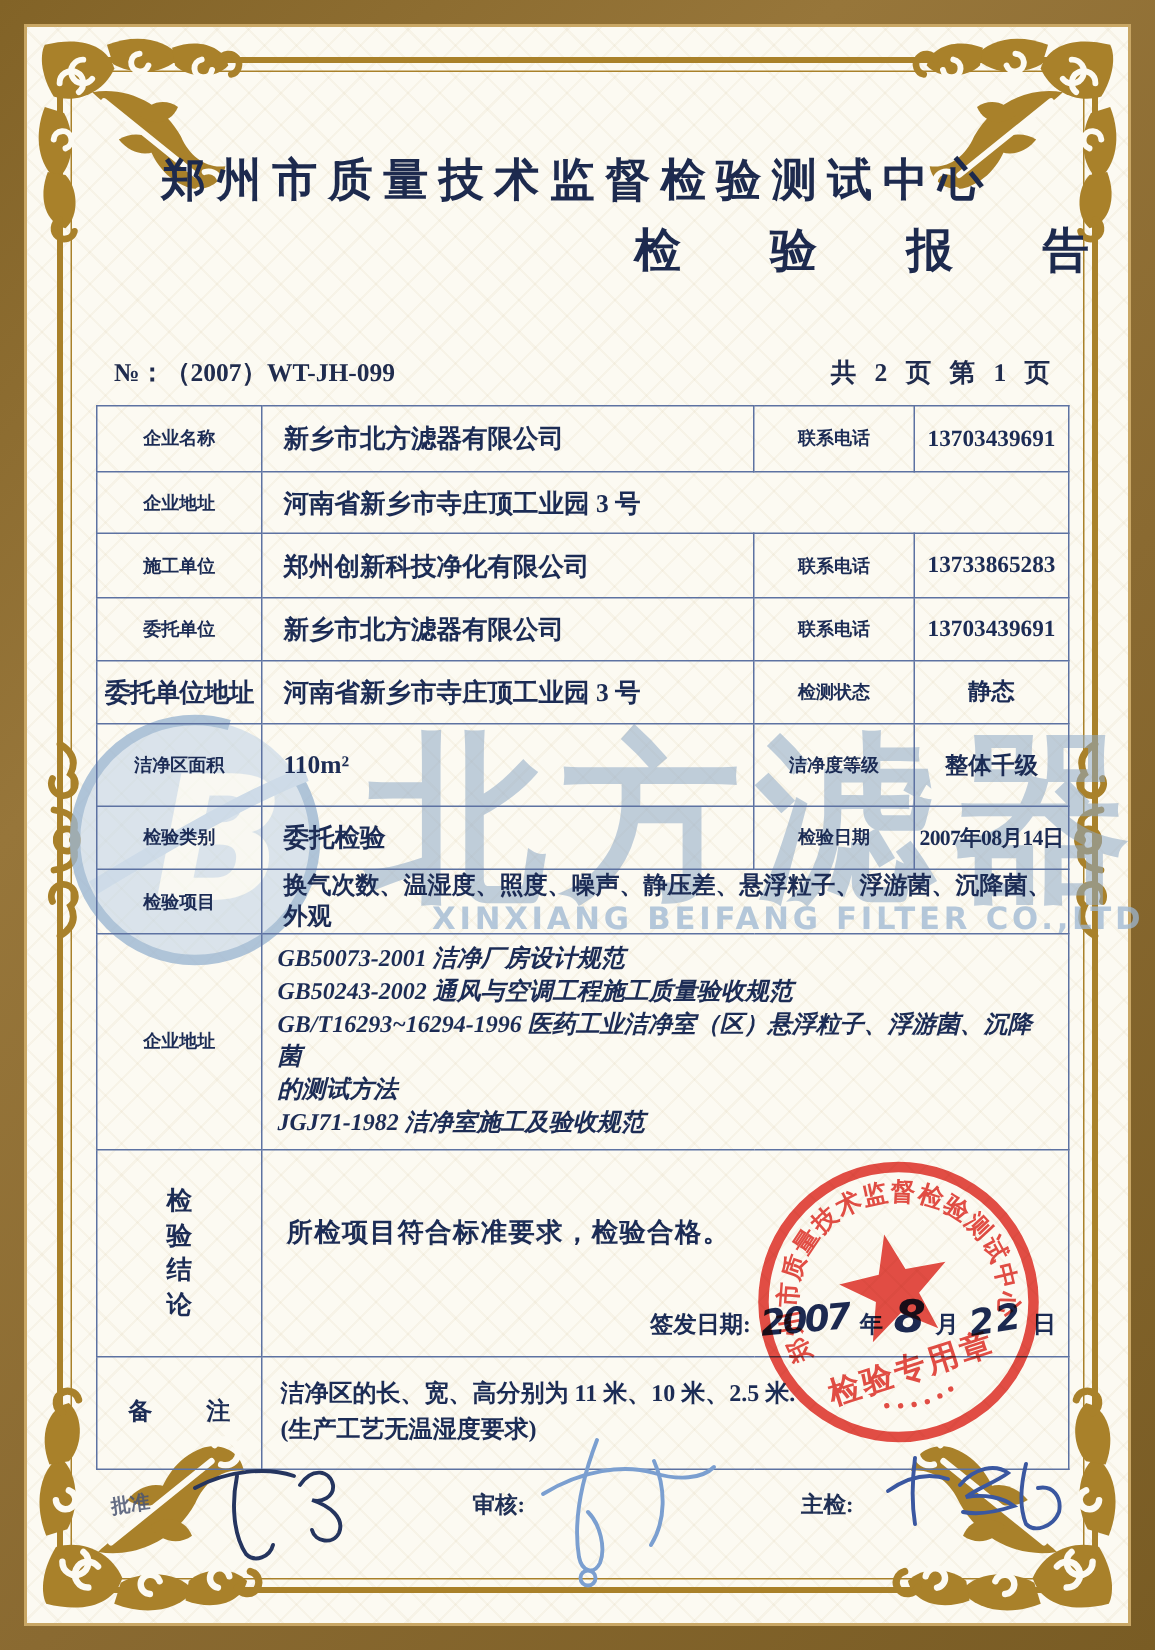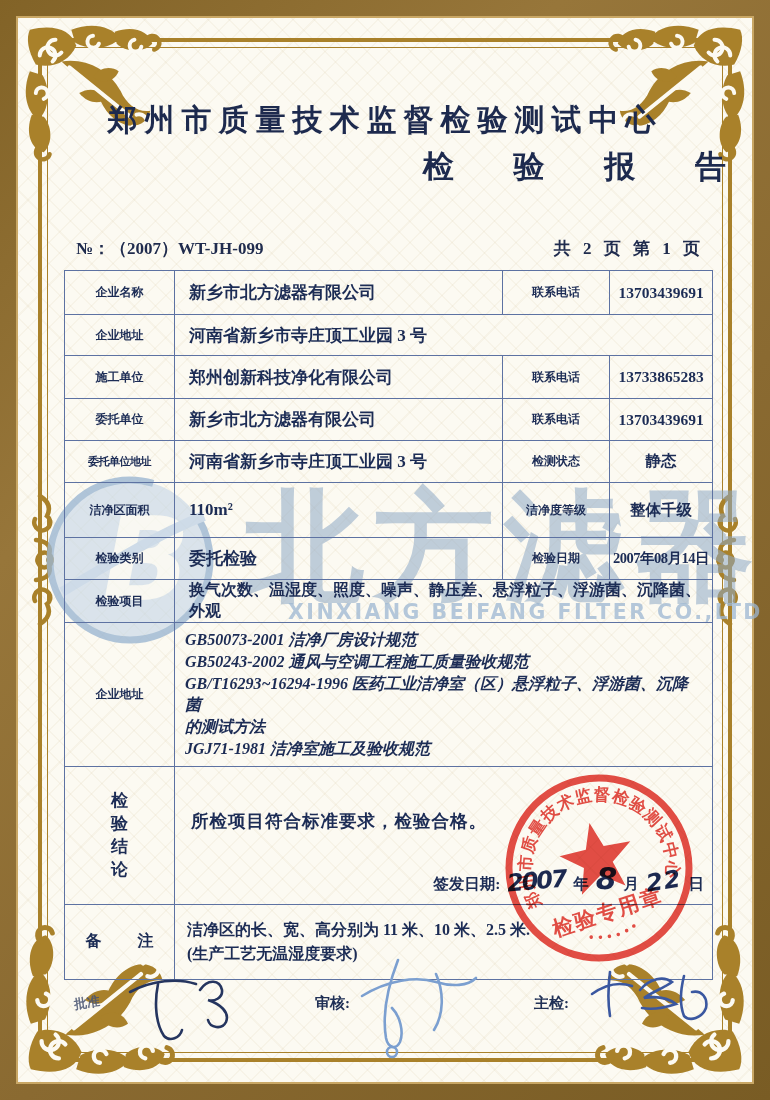--- a/index.html
+++ b/index.html
@@ -35,21 +35,21 @@
          font-size:120px;font-weight:900;letter-spacing:10px;color:#8fa9c6;opacity:.55;line-height:1.1;white-space:nowrap;}
   .wm-en{left:270px;top:582px;font-family:"DejaVu Sans","Liberation Sans",sans-serif;
          font-size:20.5px;font-weight:600;letter-spacing:2.5px;color:#9db7d2;opacity:.75;white-space:nowrap;}
   .wm-logo{left:24px;top:454px;width:176px;height:176px;opacity:.8;}
 
   
   .doc-table{position:absolute;left:46px;top:252px;width:648px;border-collapse:collapse;
              table-layout:fixed;color:#1c2c55;}
   .doc-table td{border:1.3px solid #5d72a2;font-weight:600;padding:0;}
   .doc-table .lab{text-align:center;font-size:12px;}
-  .doc-table .lab.small{font-size:11px;letter-spacing:-0.5px;margin-top:25px;}
+  .doc-table .lab.small{font-size:17px;letter-spacing:-0.5px;margin-top:25px;}
   .doc-table .val{text-align:left;font-size:17px;padding-left:14px;}
   .doc-table .val2{text-align:center;font-size:15.5px;}
   .doc-table .date-val{font-size:14.5px;letter-spacing:-0.5px;}
   .basis-cell{vertical-align:middle;padding:6px 10px !important;}
   .basis-cell div{font-size:16px;line-height:21.8px;text-align:left;font-style:italic;}
   .vlabel{display:flex;flex-direction:column;align-items:center;justify-content:space-evenly;
           height:100%;font-size:17px;}
   .concl-cell{position:relative;}
   .concl-text{position:absolute;left:16px;top:42px;font-size:17.5px;letter-spacing:1px;}
   .issue{position:absolute;right:8px;bottom:8px;display:flex;align-items:baseline;gap:7px;
@@ -281,21 +281,21 @@
         <td class="lab">检验项目</td>
         <td class="val" colspan="3" style="font-size:16px">换气次数、温湿度、照度、噪声、静压差、悬浮粒子、浮游菌、沉降菌、外观</td>
       </tr>
       <tr style="height:110px">
         <td class="lab">企业地址</td>
         <td class="basis-cell" colspan="3">
           <div>GB50073-2001   洁净厂房设计规范</div>
           <div>GB50243-2002   通风与空调工程施工质量验收规范</div>
           <div>GB/T16293~16294-1996   医药工业洁净室（区）悬浮粒子、浮游菌、沉降菌</div>
           <div>的测试方法</div>
-          <div>JGJ71-1981   洁净室施工及验收规范</div>
+          <div>JGJ71-1982   洁净室施工及验收规范</div>
         </td>
       </tr>
       <tr style="height:138px">
         <td>
           <div class="vlabel">
             <span>检</span>
             <span>验</span>
             <span>结</span>
             <span>论</span>
           </div>

